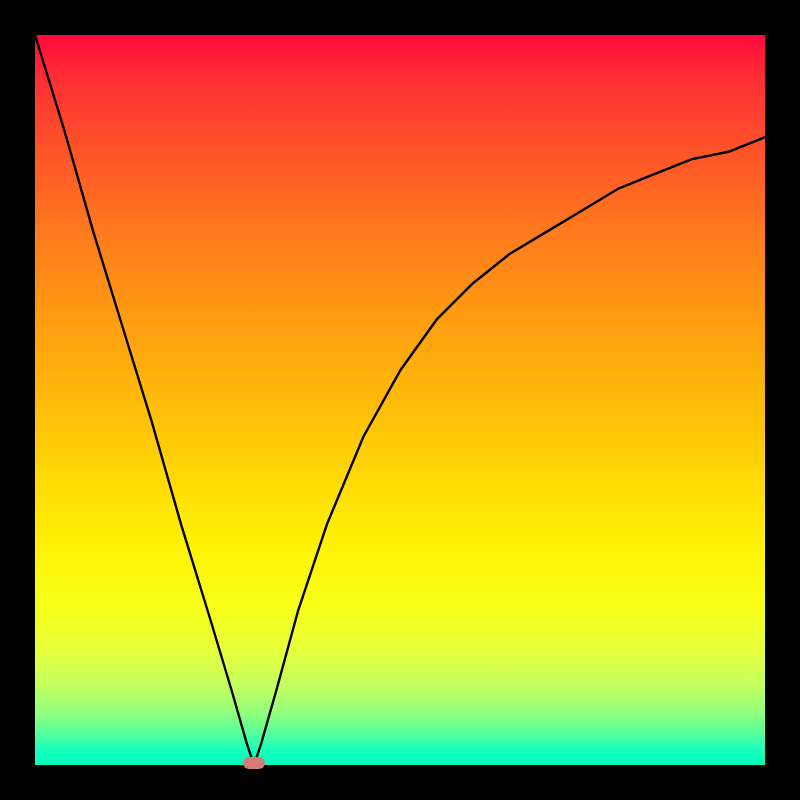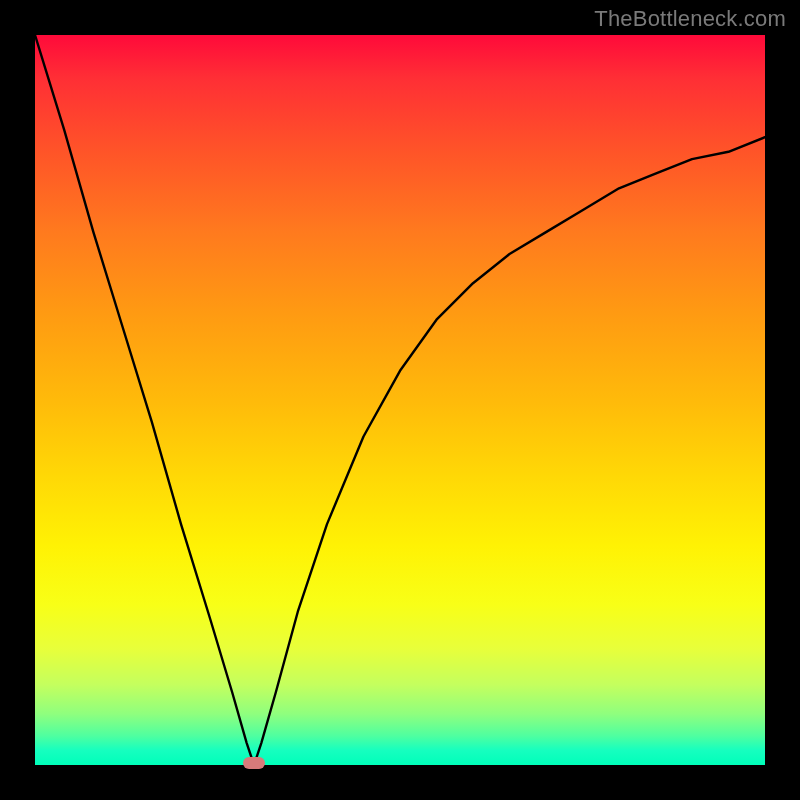--- a/index.html
+++ b/index.html
@@ -72,14 +72,13 @@
 
   <div class="plot-area">
 
     <svg class="curve" viewBox="0 0 730 730" preserveAspectRatio="none">
       <path id="curve-path" fill="none" stroke="#000" stroke-width="2.4" stroke-linecap="round" stroke-linejoin="round" d="M 0.00 0.00 L 29.20 94.90 L 58.40 197.10 L 87.60 292.00 L 116.80 386.90 L 146.00 489.10 L 175.20 584.00 L 197.10 657.00 L 211.70 708.10 L 219.00 730.00 L 226.30 708.10 L 240.90 657.00 L 262.80 576.70 L 292.00 489.10 L 328.50 401.50 L 365.00 335.80 L 401.50 284.70 L 438.00 248.20 L 474.50 219.00 L 511.00 197.10 L 547.50 175.20 L 584.00 153.30 L 620.50 138.70 L 657.00 124.10 L 693.50 116.80 L 730.00 102.20"></path>
     </svg>
 
     <div id="marker" class="marker" style="left: 208px; top: 722px; background: rgb(215, 122, 122);"></div>
   </div>
 
-  <div class="watermark">TheBottleneck.com</div>
 </div>
 
 </body></html>

